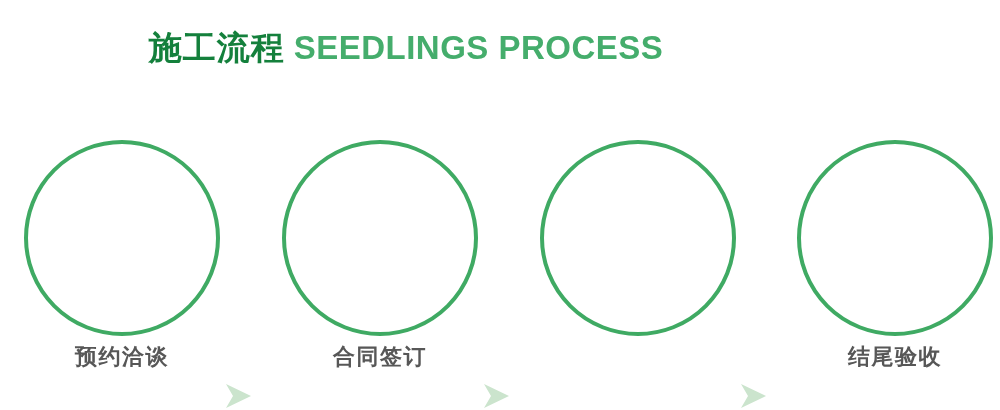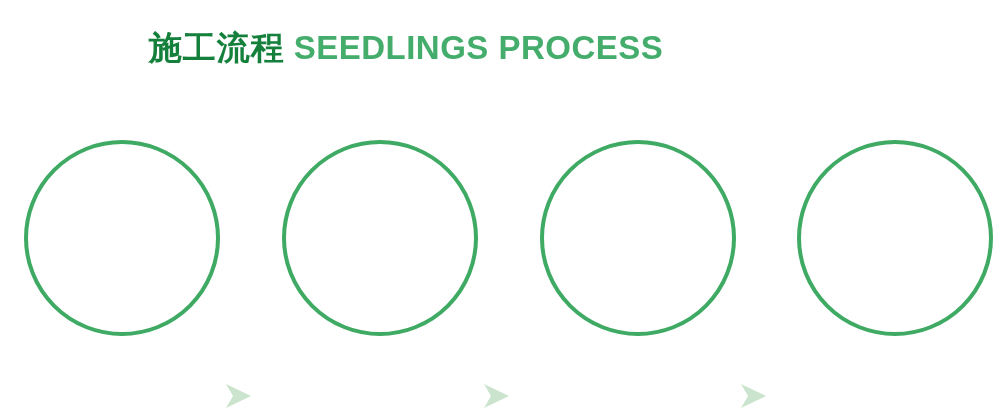--- a/index.html
+++ b/index.html
@@ -401,13 +401,16 @@
     </svg>
   </div>
   <div class="arrow a2">
     <svg viewBox="0 0 32 32" xmlns="http://www.w3.org/2000/svg">
       <path d="M4 4 L29 16 L4 28 L11 16 Z" fill="#cbe4cd"></path>
     </svg>
   </div>
 </div>
 
 <div class="labels">
+  <div class="label s0">预约洽谈</div>
+  <div class="label s1">合同签订</div>
+  <div class="label s3">结尾验收</div>
 </div>
 
 </body></html>

